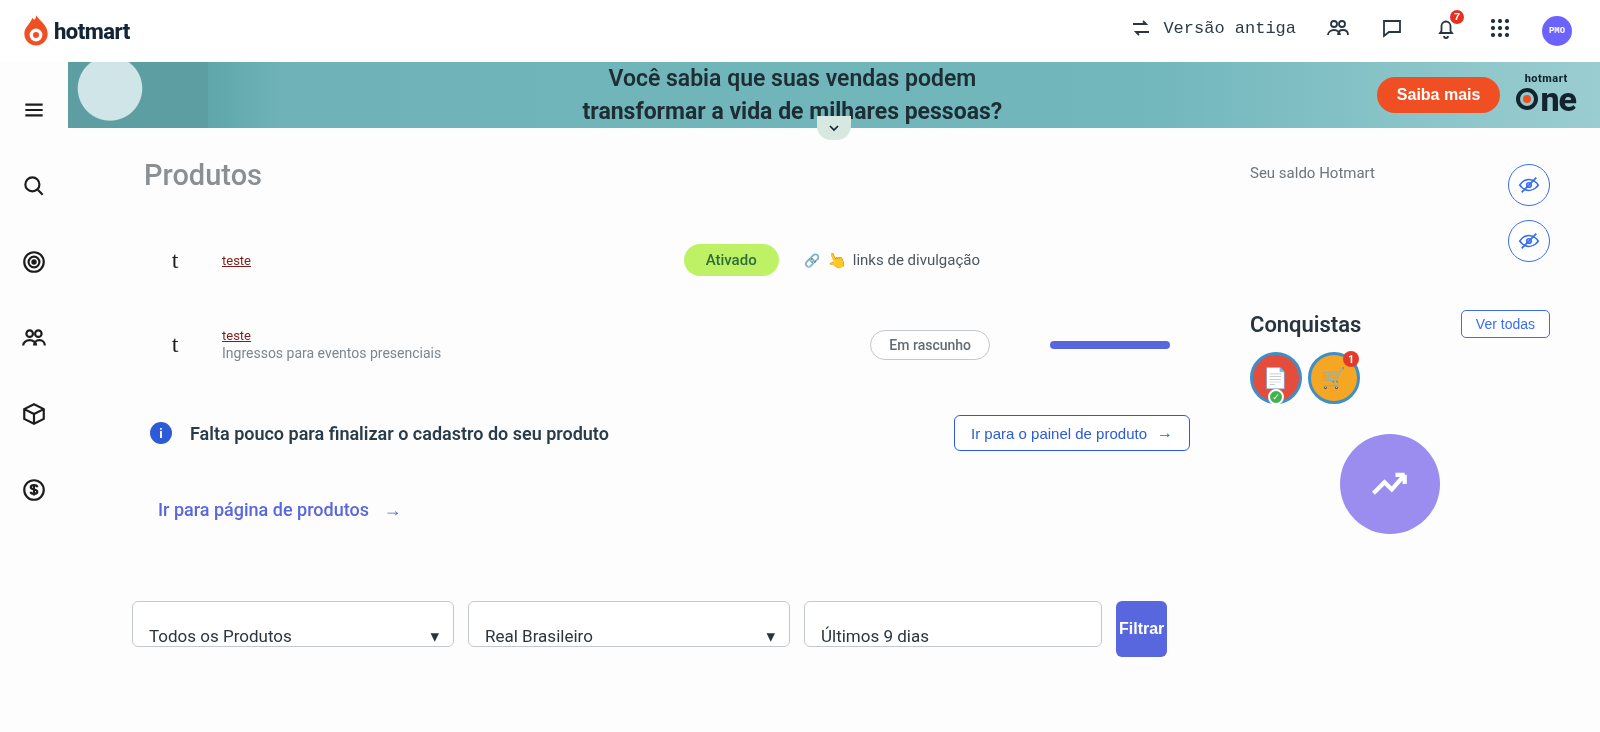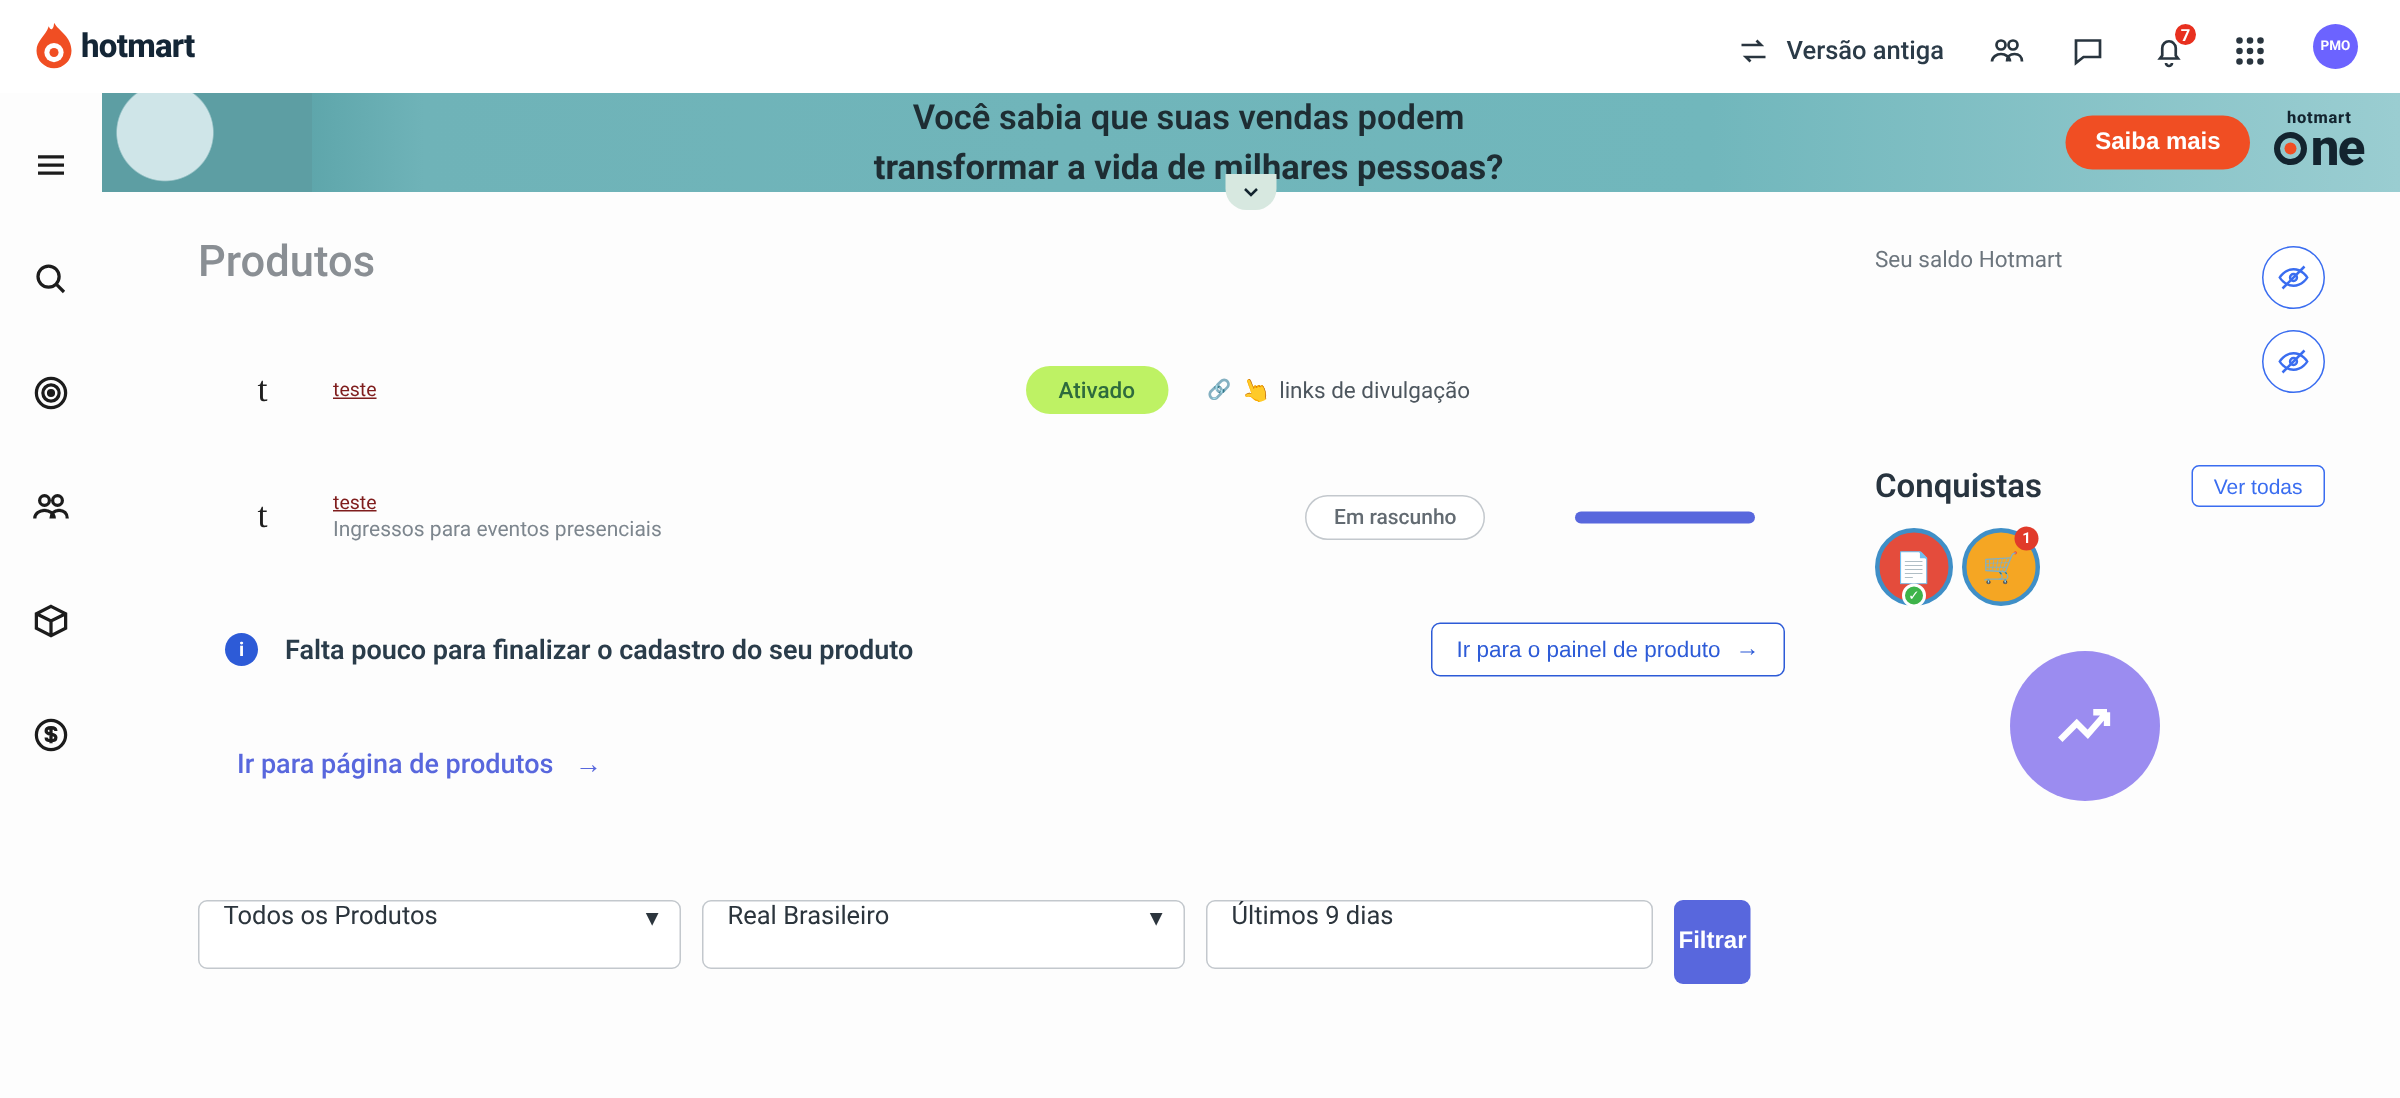--- a/index.html
+++ b/index.html
@@ -4,21 +4,21 @@
 <style>
 * { box-sizing: border-box; margin: 0; padding: 0; }
 html, body { width: 1600px; height: 732px; font-family: -apple-system, BlinkMacSystemFont, "Segoe UI", Roboto, Helvetica, Arial, sans-serif; background: #fdfdfd; color: #1f2731; overflow: hidden; }
 
 
 .header { display: flex; align-items: center; height: 62px; padding: 0 28px 0 22px; background: #fff; position: relative; }
 .logo { display: flex; align-items: center; gap: 4px; }
 .logo-mark { width: 28px; height: 34px; }
 .logo-text { font-size: 22px; font-weight: 800; color: #142636; letter-spacing: -0.5px; }
 .header-spacer { flex: 1; }
-.header-actions { display: flex; align-items: flex-end; gap: 30px; }
+.header-actions { display: flex; align-items: flex-start; gap: 30px; font-family: Liberation Mono, monospace; }
 .legacy-link { display: flex; align-items: center; gap: 10px; color: #2b3b48; font-size: 17px; font-weight: 500; cursor: pointer; }
 .legacy-link .swap-icon, .header-icon { width: 24px; height: 24px; display: flex; align-items: center; justify-content: center; color: #29353f; }
 .header-icon svg { width: 26px; height: 26px; stroke: #29353f; }
 .bell { position: relative; }
 .bell-badge { position: absolute; top: -8px; right: -8px; background: #e8301f; color: #fff; font-size: 11px; font-weight: 700; border-radius: 50%; width: 18px; height: 18px; display: flex; align-items: center; justify-content: center; border: 2px solid #fff; }
 .avatar { width: 30px; height: 30px; border-radius: 50%; background: #6c63ff; color: #fff; font-size: 9px; font-weight: 700; display: flex; align-items: center; justify-content: center; }
 
 
 .body-row { display: flex; height: calc(732px - 62px); }
 .sidebar { width: 68px; display: flex; flex-direction: column; align-items: center; padding-top: 34px; gap: 48px; }
@@ -36,21 +36,21 @@
 .banner-logo .ht { font-size: 11px; font-weight: 800; color: #13242f; letter-spacing: .5px; display:block; margin-bottom:-6px; text-align:center;}
 .banner-logo .one { display:flex; align-items:center; gap:2px; font-size:34px; font-weight:800; color:#13242f; letter-spacing:-1px;}
 .banner-logo .dot { width:22px; height:22px; border-radius:50%; border:4px solid #13242f; display:inline-block; position:relative;}
 .banner-logo .dot::after{content:""; position:absolute; width:8px; height:8px; background:#f04e23; border-radius:50%; top:3px; left:3px;}
 .banner-chev { position: absolute; left: 50%; transform: translateX(-50%); bottom: -12px; width: 34px; height: 24px; border-radius: 0 0 14px 14px; background: #d7e8e0; display: flex; align-items: center; justify-content: center; cursor: pointer; }
 
 
 .main-grid { display: flex; padding: 30px 50px 0 64px; gap: 50px; position: relative; flex:1; }
 .col-main { flex: 1; }
 .col-side { width: 300px; position: relative; }
-.page-title { font-size: 29px; font-weight: 500; color: #8a8f94; margin-bottom: 38px; }
+.page-title { font-size: 29px; font-weight: 500; color: #8a8f94; margin-bottom: 38px; margin-left: 12px; }
 
 
 .prod-row { display: flex; align-items: center; padding: 14px 0 14px 30px; }
 .prod-letter { width: 26px; text-align:center; font-size: 24px; font-weight: 500; color: #1e1e1e; font-family: Georgia, serif; margin-right: 34px;}
 .prod-info { display:flex; flex-direction:column; }
 .prod-name { font-size: 13px; color: #7f1d1d; text-decoration: underline; cursor:pointer;}
 .prod-sub { font-size: 14px; color: #7d868e; margin-top: 2px;}
 .prod-row .gap { flex:1; }
 .pill { padding: 7px 22px; border-radius: 20px; font-size: 15px; font-weight: 500; }
 .pill-green { background: #bef264; color: #2e6b3d;}
@@ -66,21 +66,21 @@
 .alert-row .msg{ font-size:18px; font-weight:600; color:#2a3c4a; flex:1;}
 .outline-btn { border:1.5px solid #2d5bd7; color:#2d5bd7; background:#fff; padding:8px 16px; border-radius:6px; font-size:15px; font-weight:500; cursor:pointer; display:flex; align-items:center; gap:10px;}
 .outline-btn .arr{ font-size:16px;}
 
 .link-row { padding: 30px 0 0 26px; }
 .link-row a { color:#5867dd; font-size:18px; font-weight:500; text-decoration:none; cursor:pointer;}
 .link-row .arr{ color:#5867dd; margin-left:10px;}
 
 
 .filter-bar { display:flex; gap:14px; padding-top: 80px; }
-.select { flex:0 0 322px; height:46px; border:1px solid #c3c8cd; border-radius:6px; background:#fff; display:flex; align-items:flex-start; padding:0 16px; font-size:17px; color:#2c353d; position:relative; cursor:pointer;}
+.select { flex:0 0 322px; height:46px; border:1px solid #c3c8cd; border-radius:6px; background:#fff; display:flex; align-items:flex-end; padding:0 16px; font-size:17px; color:#2c353d; position:relative; cursor:pointer;}
 .select.narrow{ flex:0 0 298px;}
 .select .caret{ position:absolute; right:14px; color:#2c353d;}
 .filter-btn { background:#5867dd; color:#fff; border:none; border-radius:6px; padding: 0 3px; height:56px; font-size:16px; font-weight:600; cursor:pointer;}
 
 
 .balance-label { font-size:15px; color:#6c757d; margin-top:6px;}
 .eye-btn { position:absolute; right:0; width:42px; height:42px; border-radius:50%; border:1.5px solid #3a6df0; display:flex; align-items:center; justify-content:center; color:#3a6df0; cursor:pointer; background:#fff;}
 .eye-btn.second{ top:62px;}
 .eye-btn.first{ top:6px;}
 .ach-head { display:flex; align-items:center; justify-content:space-between; margin-top:128px;}

